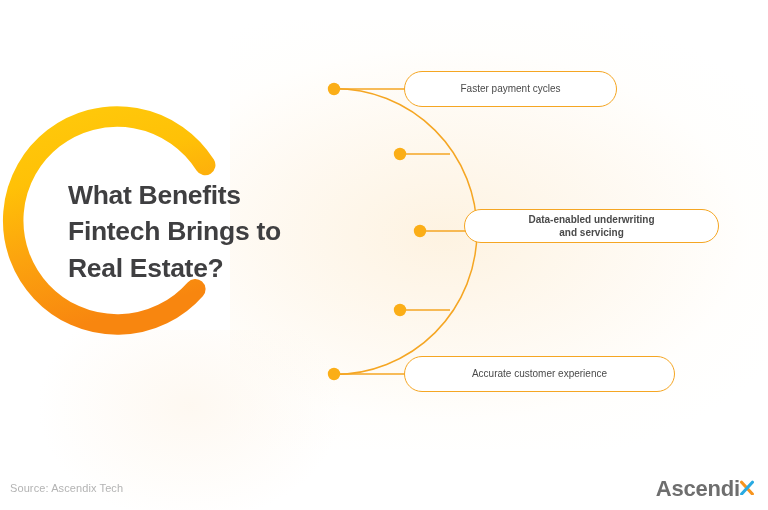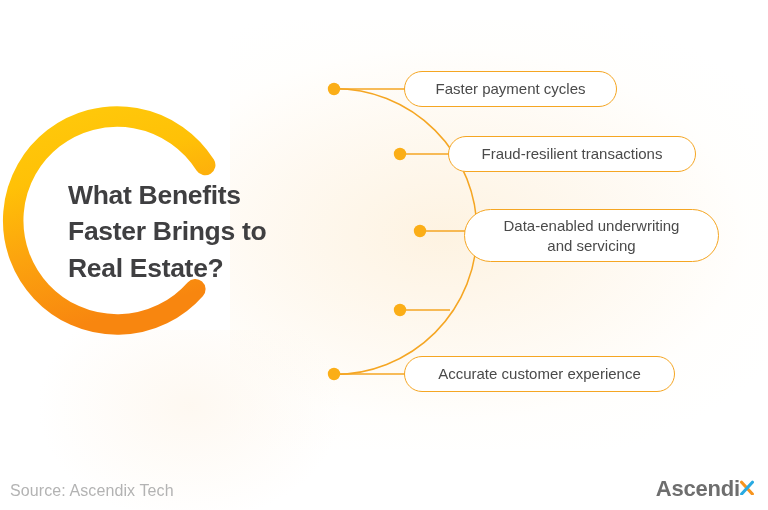--- a/index.html
+++ b/index.html
@@ -74,38 +74,38 @@
     position: absolute;
     box-sizing: border-box;
     background: #ffffff;
     border: 1.4px solid #f5a623;
     border-radius: 999px;
     display: flex;
     align-items: center;
     justify-content: center;
     text-align: center;
     color: #4a4a4a;
-    font-size: 15px;
+    font-size: 10px;
     line-height: 1.32;
     padding: 0 18px;
     white-space: pre-line;
   }
 
   .pill-0 { left: 404px; top: 71px;  width: 213px; height: 36px; }
   .pill-1 { left: 448px; top: 136px; width: 248px; height: 36px; }
-  .pill-2 { left: 464px; top: 209px; width: 255px; height: 53px; }
+  .pill-2 { left: 464px; top: 209px; width: 255px; height: 34px; font-weight: bold; }
   .pill-3 { left: 448px; top: 292px; width: 243px; height: 36px; }
   .pill-4 { left: 404px; top: 356px; width: 271px; height: 36px; }
 
   
   .source {
     position: absolute;
     left: 10px;
     top: 482px;
-    font-size: 16px;
+    font-size: 11px;
     color: #b3b3b3;
     letter-spacing: 0.1px;
   }
 
   .logo {
     position: absolute;
     right: 14px;
     top: 474px;
     font-size: 22px;
     font-weight: 600;
@@ -162,26 +162,25 @@
     <g fill="#FBAE17">
       <circle cx="334" cy="89" r="6.2"></circle>
       <circle cx="400" cy="154" r="6.2"></circle>
       <circle cx="420" cy="231" r="6.2"></circle>
       <circle cx="400" cy="310" r="6.2"></circle>
       <circle cx="334" cy="374" r="6.2"></circle>
     </g>
   </svg>
 
   <div class="title">What Benefits
-Faster Brings to
+Fintech Brings to
 Real Estate?</div>
 
   <div class="pill pill-0">Faster payment cycles</div>
 
-  <div class="pill pill-1">Fraud-resilient transactions</div>
 
   <div class="pill pill-2">Data-enabled underwriting
 and servicing</div>
 
 
   <div class="pill pill-4">Accurate customer experience</div>
 
   <div class="source">Source: Ascendix Tech</div>
 
   <div class="logo">

